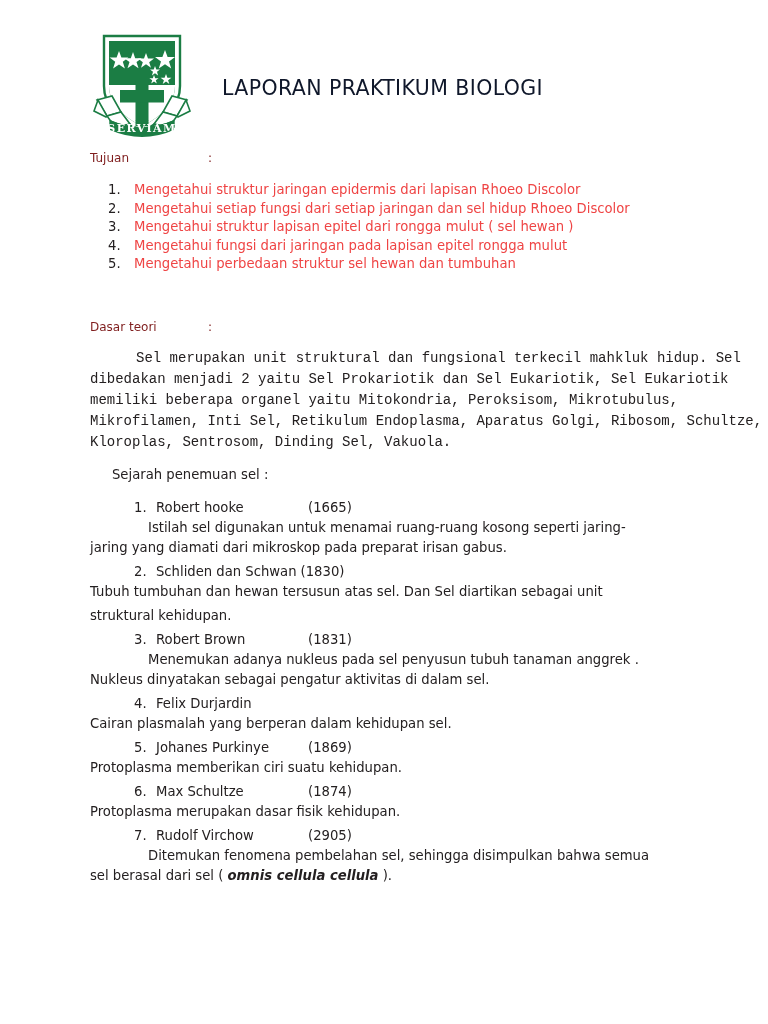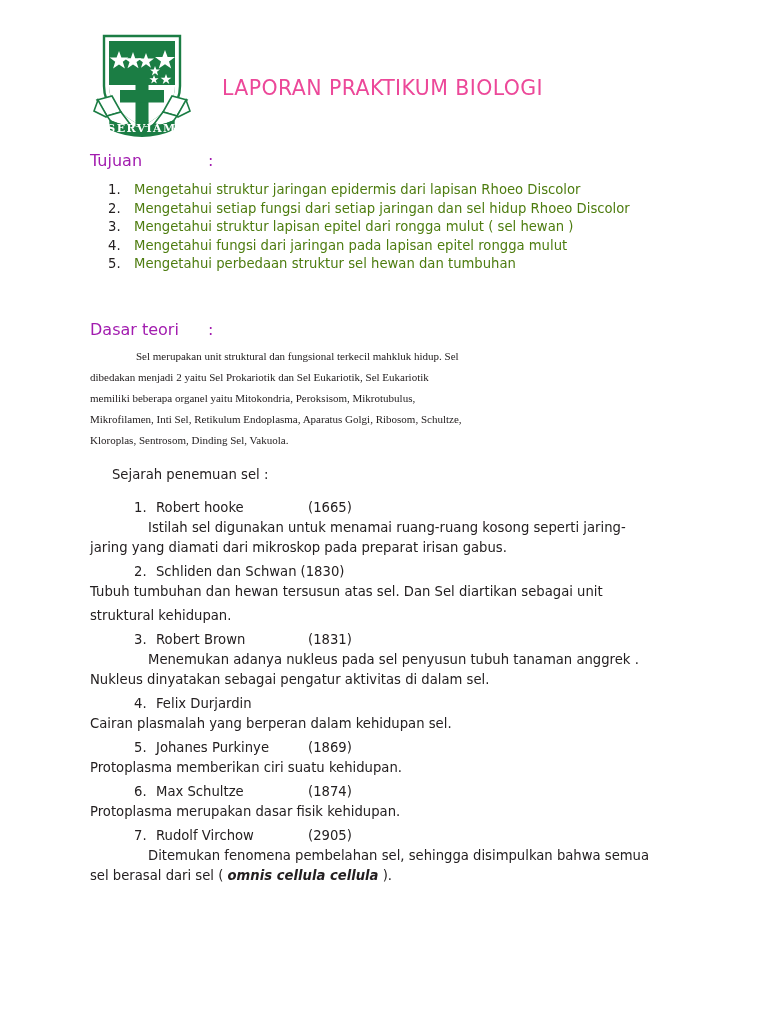--- a/index.html
+++ b/index.html
@@ -39,29 +39,29 @@
   }
   .logo svg { display: block; width: 108px; height: 110px; }
 
   .doc-title {
     position: absolute;
     left: 222px;
     top: 76px;
     font-family: "DejaVu Sans", sans-serif;
     font-size: 20.5px;
     letter-spacing: 0.4px;
-    color: #ec4899;
+    color: #0f172a;
     white-space: nowrap;
   }
 
   .section-label {
     position: absolute;
     font-family: "DejaVu Sans", sans-serif;
-    font-size: 16px;
-    color: #a21caf;
+    font-size: 12px;
+    color: #7f1d1d;
     white-space: nowrap;
   }
   .section-label .lbl { display: inline-block; width: 118px; }
 
   
   .tujuan-list {
     position: absolute;
     left: 108px;
     top: 182px;
     width: 600px;
@@ -75,32 +75,32 @@
   .tujuan-list .num {
     width: 26px;
     flex: 0 0 26px;
     font-size: 13.2px;
     font-family: "DejaVu Sans", sans-serif;
     color: #242021;
   }
   .tujuan-list .txt {
     font-size: 13.2px;
     font-family: "DejaVu Sans", sans-serif;
-    color: #4d7c0f;
+    color: #ef4444;
     text-align: right;
   }
 
   
   .para {
     position: absolute;
     left: 90px;
     top: 350px;
     width: 586px;
-    font-family: Liberation Serif, serif;
-    font-size: 11px;
+    font-family: Liberation Mono, monospace;
+    font-size: 14px;
     color: #242021;
   }
   .para .ln {
     height: 21px;
     white-space: nowrap;
   }
   .para .ln.indent { padding-left: 46px; }
 
   
   .sejarah-head {

